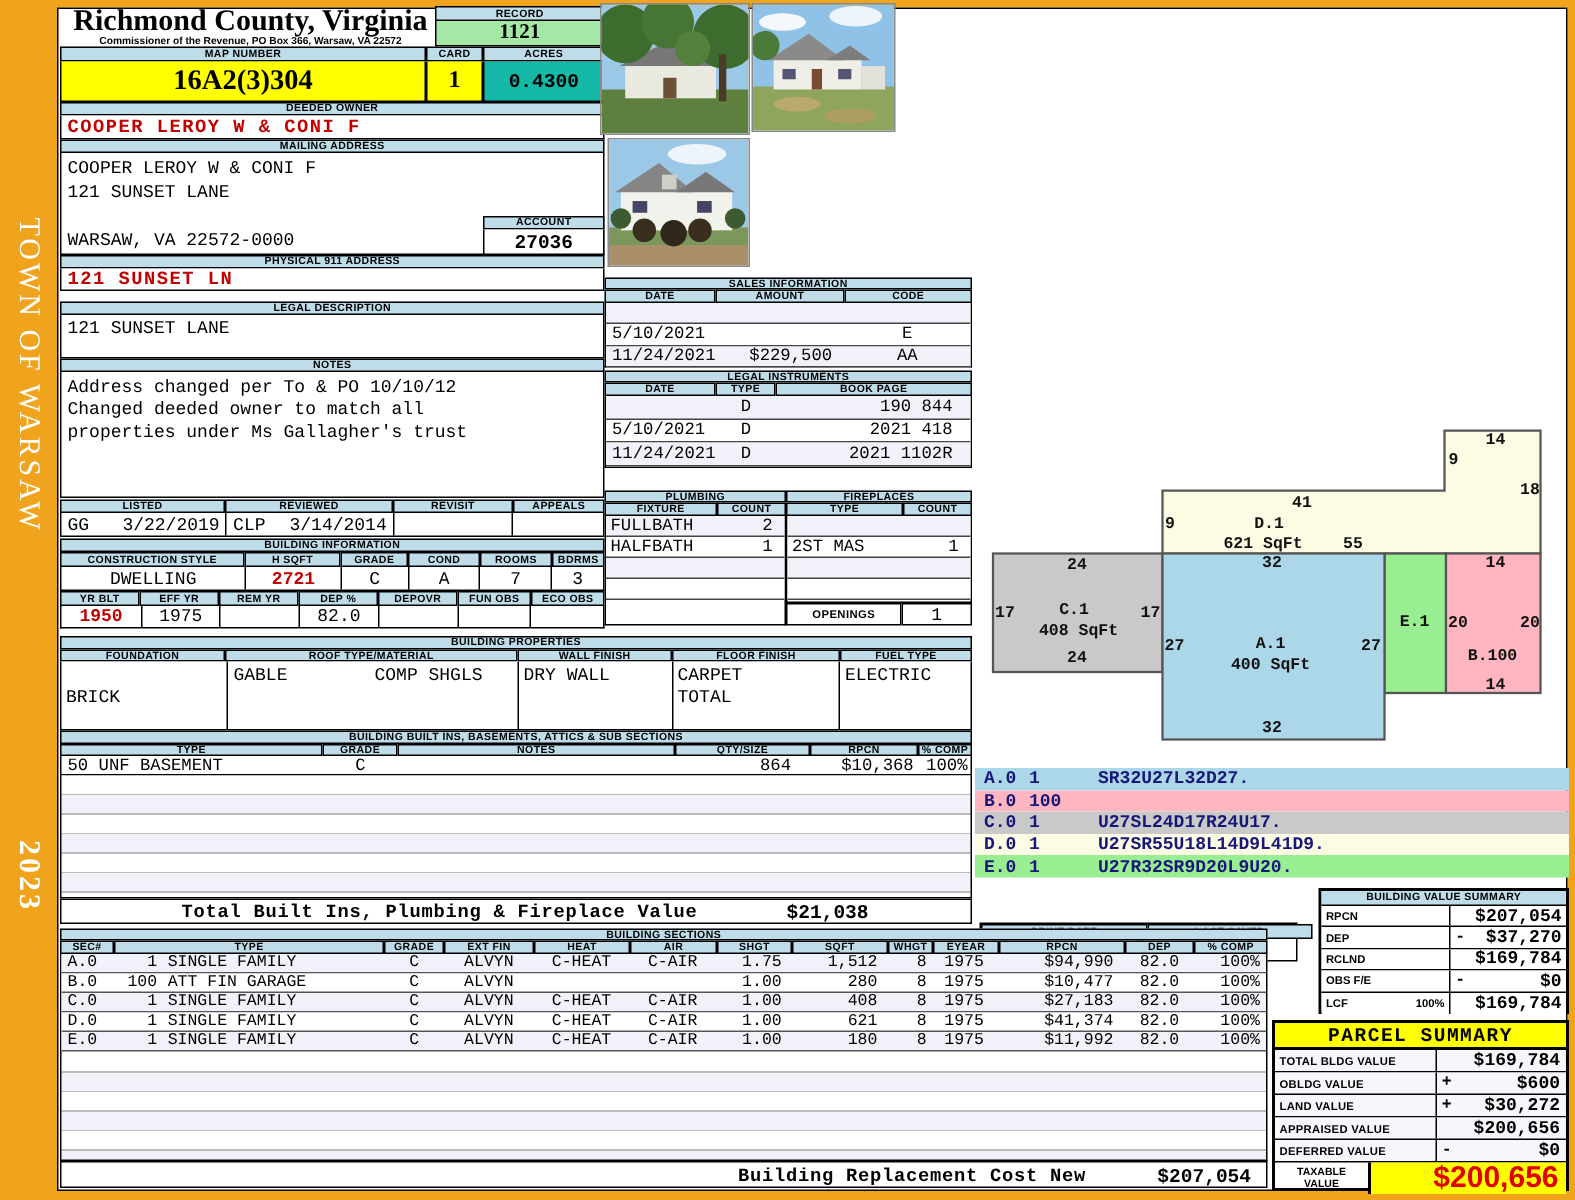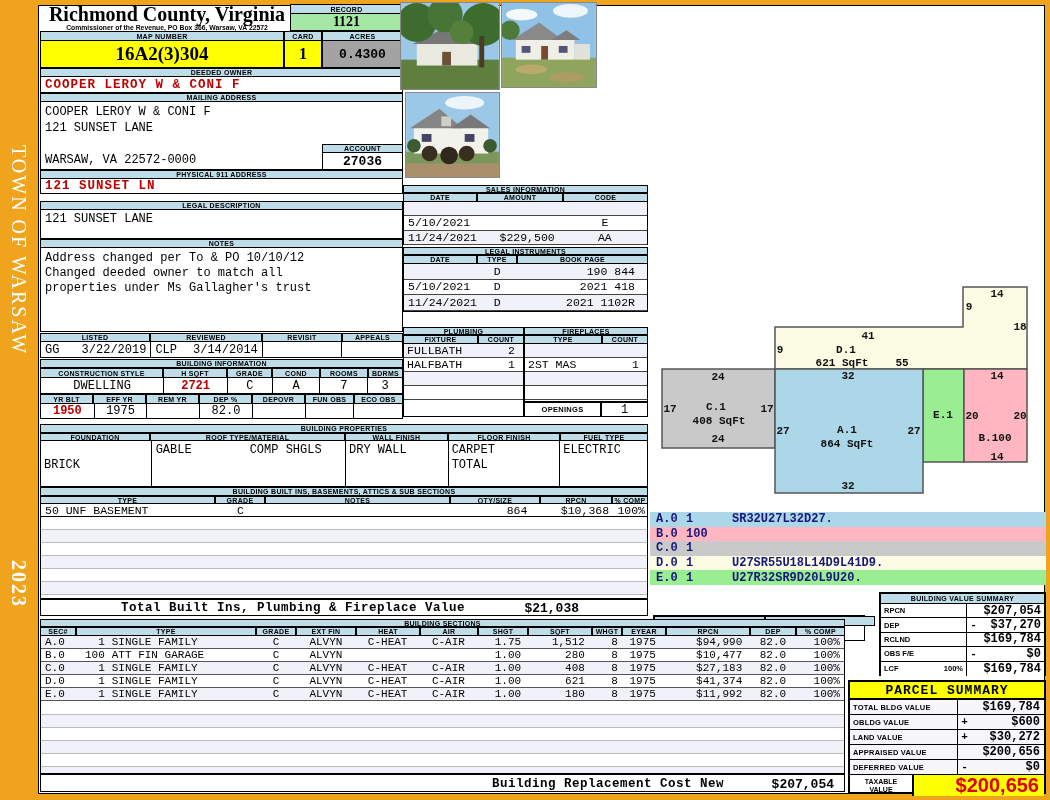--- a/index.html
+++ b/index.html
@@ -71,21 +71,21 @@
   </div>
 
   <div class="abs hrow" style="left:40px;top:31px;width:363px;height:10px;">
     <div class="hdr" style="width:244px;">MAP NUMBER</div>
     <div class="hdr" style="width:38px;">CARD</div>
     <div class="hdr" style="width:81px;">ACRES</div>
   </div>
   <div class="abs hrow" style="left:40px;top:41px;width:363px;height:25px;">
     <div class="vrow" style="width:244px;height:27px;background:#FFFF00;justify-content:center;font:bold 19px 'Liberation Serif',serif;">16A2(3)304</div>
     <div class="vrow" style="width:38px;height:27px;background:#FFFF00;justify-content:center;font:bold 16px 'Liberation Serif',serif;">1</div>
-    <div class="vrow mono" style="width:81px;height:27px;background:#a3a3a3;justify-content:center;font-size:13px;font-weight:bold;">0.4300</div>
+    <div class="vrow mono" style="width:81px;height:27px;background:#14b8a6;justify-content:center;font-size:13px;font-weight:bold;">0.4300</div>
   </div>
 
   <div class="abs hdr" style="left:40px;top:68px;width:363px;height:9px;">DEEDED OWNER</div>
   <div class="abs vrow mono red" style="left:40px;top:77px;width:363px;height:16px;padding-left:4px;font-size:12.5px;letter-spacing:1px;">COOPER LEROY W &amp; CONI F</div>
 
   <div class="abs hdr" style="left:40px;top:93px;width:363px;height:9px;">MAILING ADDRESS</div>
   <div class="abs vrow mono" style="left:40px;top:102px;width:363px;height:68px;align-items:flex-start;flex-direction:column;padding:2px 0 0 4px;font-size:12px;line-height:16px;">
     <div>COOPER LEROY W &amp; CONI F</div>
     <div>121 SUNSET LANE</div>
     <div style="height:16px;"></div>
@@ -371,21 +371,21 @@
     <span class="sk" style="left:68px;top:97px;">24</span>
     <span class="sk" style="left:20px;top:129px;">17</span>
     <span class="sk" style="left:66px;top:127px;">C.1</span>
     <span class="sk" style="left:117px;top:129px;">17</span>
     <span class="sk" style="left:69px;top:141px;">408 SqFt</span>
     <span class="sk" style="left:68px;top:159px;">24</span>
     <span class="sk" style="left:198px;top:96px;">32</span>
     <span class="sk" style="left:133px;top:151px;">27</span>
     <span class="sk" style="left:197px;top:150px;">A.1</span>
     <span class="sk" style="left:264px;top:151px;">27</span>
-    <span class="sk" style="left:197px;top:164px;">864 SqFt</span>
+    <span class="sk" style="left:197px;top:164px;">400 SqFt</span>
     <span class="sk" style="left:198px;top:206px;">32</span>
     <span class="sk" style="left:293px;top:135px;">E.1</span>
     <span class="sk" style="left:347px;top:96px;">14</span>
     <span class="sk" style="left:322px;top:136px;">20</span>
     <span class="sk" style="left:370px;top:136px;">20</span>
     <span class="sk" style="left:345px;top:158px;">B.100</span>
     <span class="sk" style="left:347px;top:177px;">14</span>
   </div>
 
   <div class="abs" style="left:650px;top:512px;width:396px;height:73px;">
@@ -394,20 +394,21 @@
         <div class="tc lg-cnt">1</div>
         <div class="tc lg-tr">SR32U27L32D27.</div>
       </div>
       <div class="trow leg-row" style="background-color: rgb(255, 182, 193);">
         <div class="tc lg-code">B.0</div>
         <div class="tc lg-cnt">100</div>
       </div>
       <div class="trow leg-row" style="background-color: rgb(201, 201, 201);">
         <div class="tc lg-code">C.0</div>
         <div class="tc lg-cnt">1</div>
+        <div class="tc lg-tr">U27SL24D17R24U17.</div>
       </div>
       <div class="trow leg-row" style="background-color: rgb(252, 252, 228);">
         <div class="tc lg-code">D.0</div>
         <div class="tc lg-cnt">1</div>
         <div class="tc lg-tr">U27SR55U18L14D9L41D9.</div>
       </div>
       <div class="trow leg-row" style="background-color: rgb(152, 238, 144);">
         <div class="tc lg-code">E.0</div>
         <div class="tc lg-cnt">1</div>
         <div class="tc lg-tr">U27R32SR9D20L9U20.</div>

